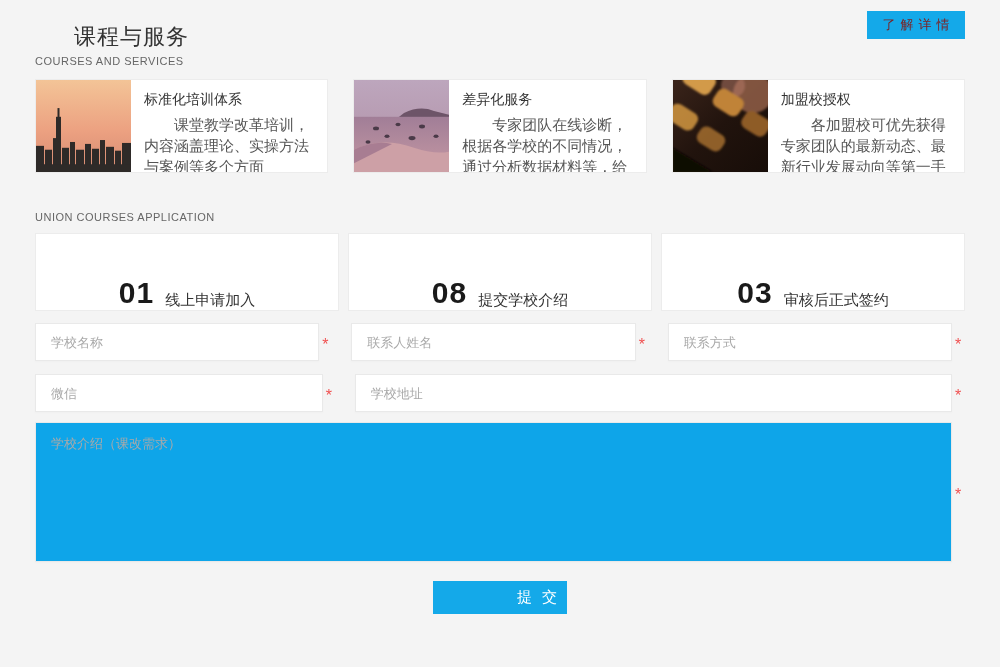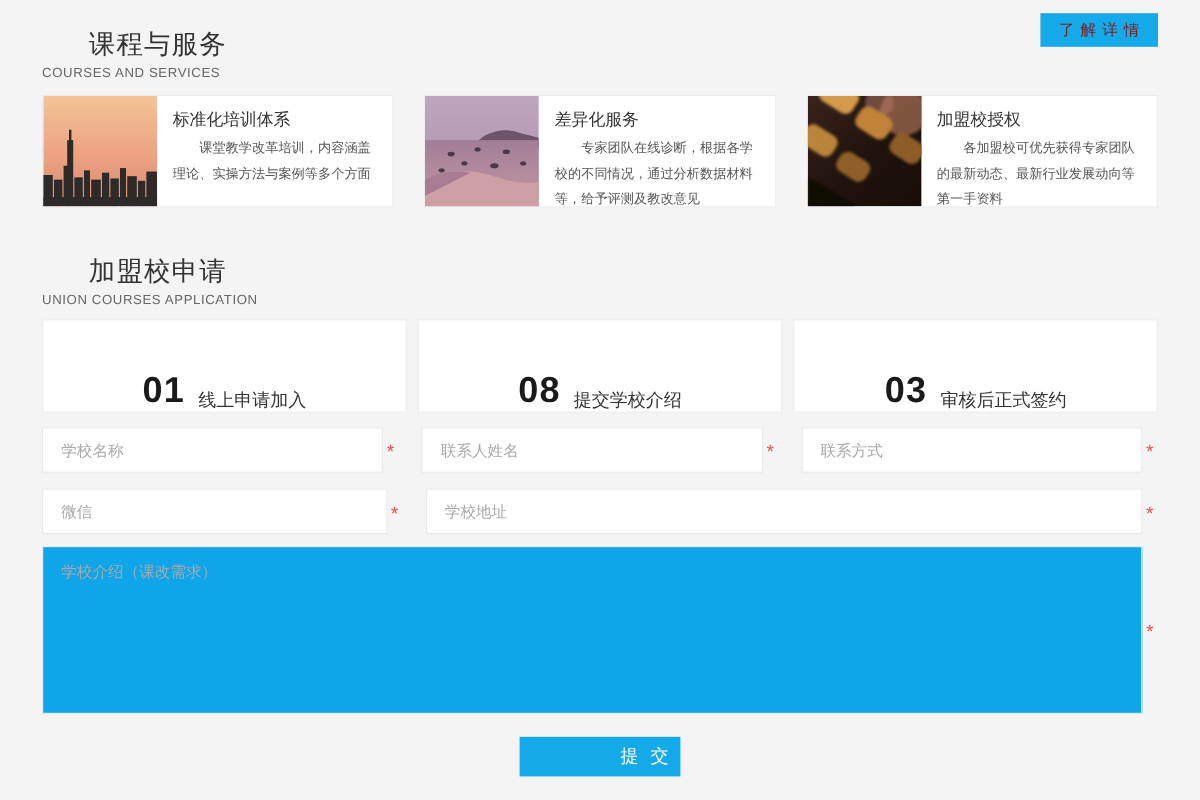--- a/index.html
+++ b/index.html
@@ -30,21 +30,21 @@
   
   .cards-row { display:flex; gap:25px; margin-top:12px; }
   .card {
     flex:1; height:94px; background:#fff;
     border:1px solid #ececec; display:flex; overflow:hidden;
   }
   .card-img { width:95px; height:100%; flex-shrink:0; }
   .card-img svg { width:100%; height:100%; display:block; }
   .card-body { flex:1; padding:11px 13px 0 13px; }
   .card-title { font-size:14px; color:#333; font-weight:500; margin-bottom:5px; }
-  .card-desc { font-size:11px; color:#555; line-height:21px; text-indent:2em; }
+  .card-desc { font-size:15px; color:#555; line-height:21px; text-indent:2em; }
 
   
   .steps-row { display:flex; gap:9px; margin-top:10px; }
   .step-box {
     flex:1; height:78px; background:#fff; border:1px solid #ececec;
     display:flex; align-items:flex-end; justify-content:center;
   }
   .step-num { font-size:30px; font-weight:700; color:#1a1a1a; letter-spacing:1px; }
   .step-label { font-size:15px; color:#333; margin-left:11px; }
 
@@ -197,21 +197,20 @@
       </div>
       <div class="card-body">
         <div class="card-title">加盟校授权</div>
         <div class="card-desc">各加盟校可优先获得专家团队的最新动态、最新行业发展动向等第一手资料</div>
       </div>
     </div>
 
   </div>
 
   <div class="section-header application-header">
-    <div class="sec-title">加盟校申请</div>
     <div class="sec-sub">UNION COURSES APPLICATION</div>
   </div>
 
   <div class="steps-row">
     <div class="step-box">
       <span class="step-num">01</span>
       <span class="step-label">线上申请加入</span>
     </div>
     <div class="step-box">
       <span class="step-num">08</span>

